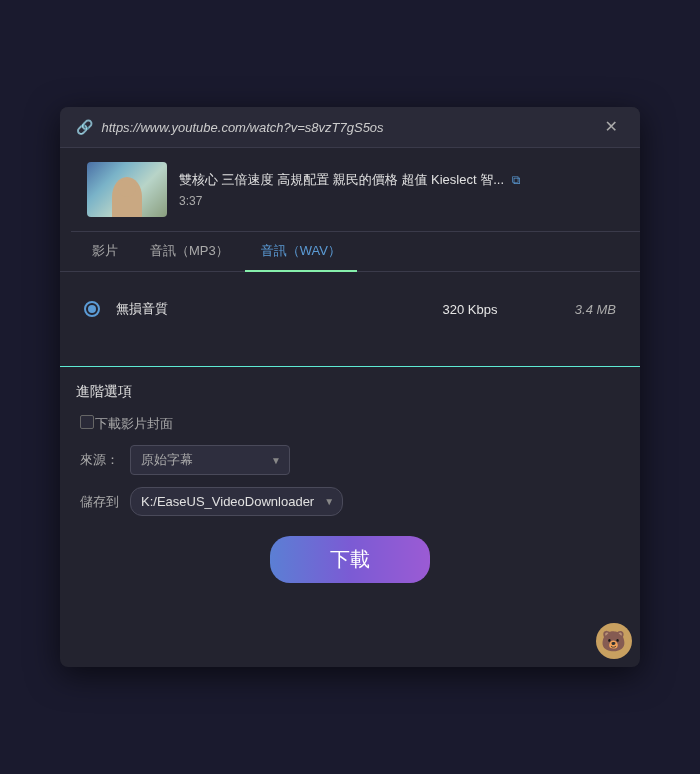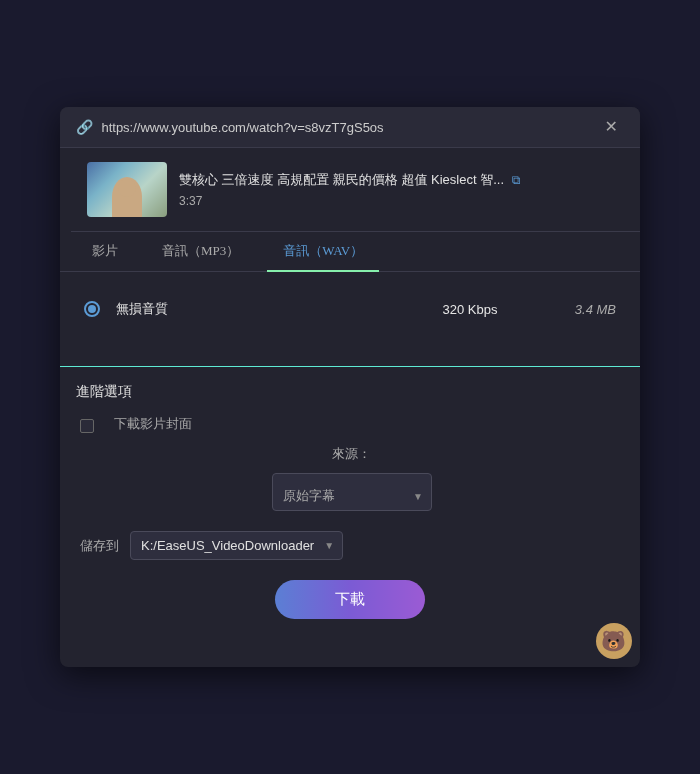--- a/index.html
+++ b/index.html
@@ -35,20 +35,21 @@
       font-size: 14px;
       flex-shrink: 0;
     }
     .url-text {
       color: #cccccc;
       font-size: 13px;
       flex: 1;
       white-space: nowrap;
       overflow: hidden;
       text-overflow: ellipsis;
+      font-style: italic;
     }
     .close-btn {
       color: #aaa;
       font-size: 16px;
       cursor: pointer;
       background: none;
       border: none;
       padding: 2px 6px;
       border-radius: 4px;
       line-height: 1;
@@ -107,22 +108,21 @@
       cursor: pointer;
     }
     .video-duration {
       color: #aaa;
       font-size: 12px;
     }
     .tabs {
       display: flex;
       padding: 0 16px;
       border-bottom: 1px solid #3a3a4a;
-      gap: 12px;
-      font-family: Liberation Serif, serif;
+      gap: 0;
     }
     .tab {
       padding: 10px 16px;
       color: #aaa;
       font-size: 13px;
       cursor: pointer;
       border-bottom: 2px solid transparent;
       margin-bottom: -1px;
     }
     .tab.active {
@@ -180,59 +180,58 @@
       border-top: 1px solid #5eead4;
       margin-top: 20px;
     }
     .advanced-title {
       color: #e0e0e0;
       font-size: 14px;
       margin-bottom: 14px;
     }
     .checkbox-row {
       display: flex;
-      align-items: flex-end;
-      gap: 20px;
+      align-items: flex-start;
+      gap: 1px;
       margin-bottom: 12px;
       padding-left: 4px;
     }
     .checkbox {
       width: 14px;
       height: 14px;
       border: 1px solid #666;
       border-radius: 2px;
       background: #2a2a38;
       flex-shrink: 0;
       cursor: pointer;
     }
     .checkbox-label {
       color: #aaa;
       font-size: 13px;
     }
     .form-row {
       display: flex;
       align-items: center;
       gap: 10px;
-      margin-bottom: 20px;
+      margin-bottom: 12px;
       padding-left: 4px;
-      flex-direction: column;
     }
     .form-label {
       color: #aaa;
       font-size: 13px;
       white-space: nowrap;
       min-width: 40px;
     }
     .dropdown {
       background: #2e2e3e;
       border: 1px solid #4a4a5a;
       border-radius: 4px;
       color: #aaa;
       font-size: 13px;
-      padding: 13px 28px 5px 10px;
+      padding: 5px 28px 5px 10px;
       cursor: pointer;
       position: relative;
       display: flex;
       align-items: center;
       min-width: 160px;
       max-width: 220px;
     }
     .dropdown-text { flex: 1; }
     .dropdown-arrow {
       color: #888;
@@ -248,21 +247,21 @@
     }
     .save-label {
       color: #aaa;
       font-size: 13px;
       white-space: nowrap;
       min-width: 50px;
     }
     .save-dropdown {
       background: #2e2e3e;
       border: 1px solid #4a4a5a;
-      border-radius: 4px;
+      border-radius: 12px;
       color: #e0e0e0;
       font-size: 13px;
       padding: 6px 28px 6px 10px;
       cursor: pointer;
       position: relative;
       display: flex;
       align-items: center;
       min-width: 200px;
     }
     .save-dropdown-text { flex: 1; }
@@ -270,21 +269,21 @@
       display: flex;
       justify-content: center;
       padding: 20px 16px 24px;
     }
     .download-btn {
       background: linear-gradient(90deg, #5b7fd4, #7b5bd4, #9b5bd4);
       color: white;
       border: none;
       border-radius: 20px;
       padding: 10px 60px;
-      font-size: 15px;
+      font-size: 20px;
       cursor: pointer;
       font-family: Liberation Sans, sans-serif;
     }
     .mascot {
       position: absolute;
       bottom: 8px;
       right: 8px;
       width: 36px;
       height: 36px;
       background: #c8a060;

